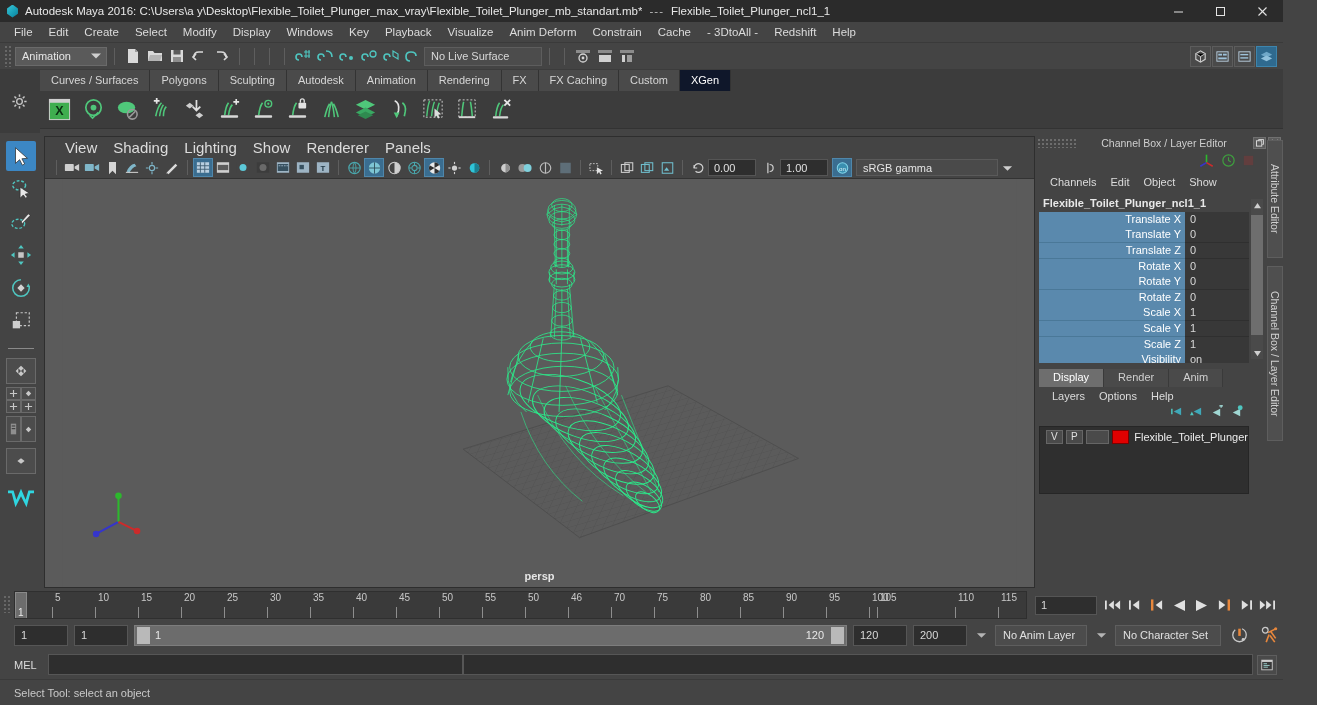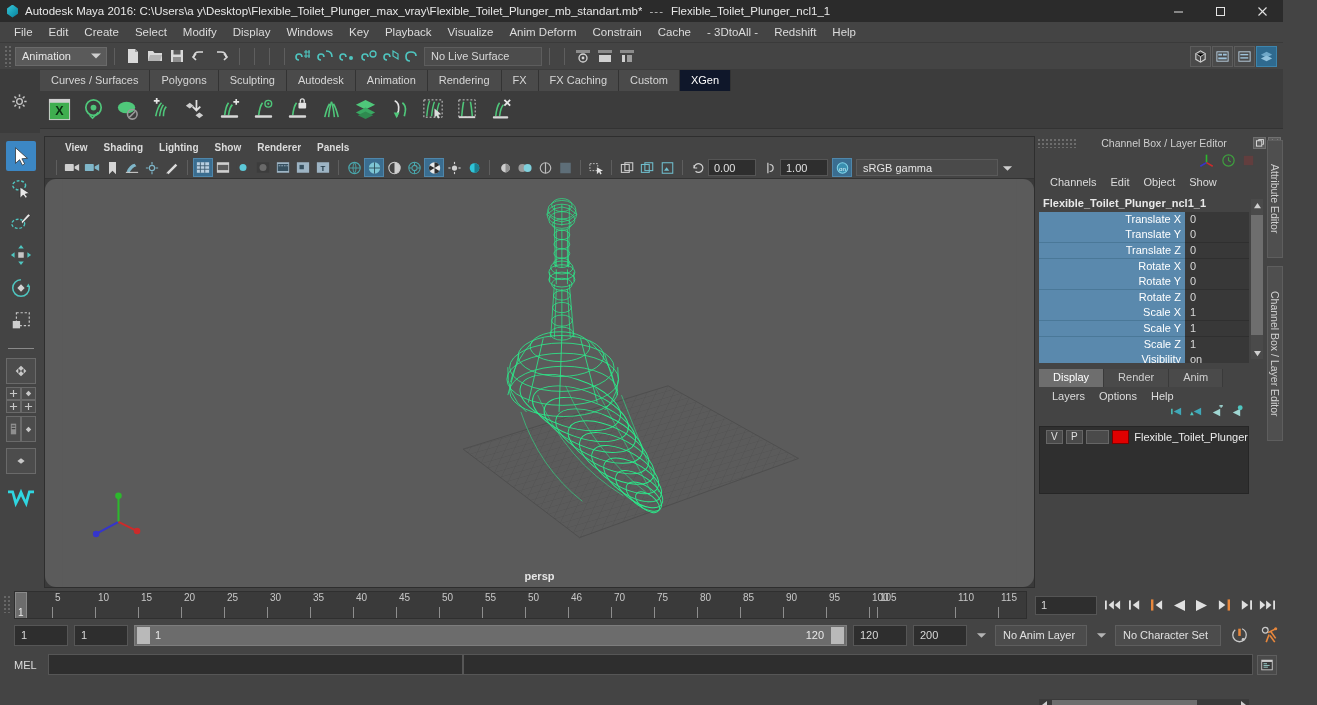--- a/index.html
+++ b/index.html
@@ -115,38 +115,38 @@
   }
   .tool-grid2 { display:grid; grid-template-columns:15px 15px; grid-template-rows:13px 13px; width:30px;height:26px;}
   .tool-grid2 div { border:1px solid #6a6a6a; background:#4c4c4c; display:flex;align-items:center;justify-content:center;}
 
   
   .viewport-panel {
     position:absolute; left:44px; top:136px; right:248px; bottom:117px;
     background:#3a3a3a; border:1px solid #2e2e2e;
   }
   .vp-menubar { height:20px; background:#444444; display:flex; align-items:center; padding-left:12px; }
-  .vp-menu { padding:1px 8px; font-size:10px; color:#dcdcdc;font-weight:bold; }
+  .vp-menu { padding:1px 8px; font-size:15px; color:#dcdcdc; }
   .vp-toolbar { height:22px; background:#444444; display:flex; align-items:center; padding-left:6px; border-bottom:1px solid #333;}
   .vp-ico { width:20px;height:19px; display:flex;align-items:center;justify-content:center; flex:0 0 auto;}
   .vp-ico.on { background:#3a6d90; border:1px solid #4f87ab; }
   .vp-sep { width:1px;height:15px;background:#5e5e5e;margin:0 5px; flex:0 0 auto;}
   .vp-num {
     width:48px;height:17px;background:#2e2e2e;border:1px solid #555;
     display:flex;align-items:center;padding-left:5px;font-size:11px;color:#e0e0e0;flex:0 0 auto;
   }
   .vp-gamma {
     width:142px;height:17px;background:#4a4a4a;border:1px solid #5a5a5a;
     display:flex;align-items:center;padding-left:6px;font-size:11px;color:#e4e4e4;flex:0 0 auto;
   }
   .vp-gamma-arrow {
     width:18px;height:17px;display:flex;align-items:center;justify-content:center;flex:0 0 auto;
   }
   .vp-canvas {
-    position:absolute; left:0; right:0; top:42px; bottom:0; background:#5b5b5b; overflow:hidden;border-radius:11px;
+    position:absolute; left:0; right:0; top:42px; bottom:0; background:#5b5b5b; overflow:hidden;
   }
   .vp-label {
     position:absolute; left:0; right:0; bottom:5px; text-align:center;
     font-size:11px; font-weight:bold; color:#e6e6e6;
   }
 
   
   .rightdock {
     position:absolute; right:0; top:136px; width:248px; bottom:117px; background:#444444;
   }
@@ -1382,14 +1382,17 @@
     <div class="mel-output"></div>
     <div class="mel-btn">
       <svg width="14" height="14" viewBox="0 0 16 16">
           <rect x="1.5" y="2" width="13" height="12" fill="#cfcfcf"></rect>
           <rect x="2.5" y="4.5" width="11" height="8.5" fill="#3a3a3a"></rect>
           <path d="M4 6.5h4M4 8.5h7M4 10.5h5" stroke="#9fd6d2" stroke-width="1"></path>
         </svg>
     </div>
   </div>
 
+  <div class="helpline">
+    <span class="txt">Select Tool: select an object</span>
+  </div>
 
 </div>
 
 </body></html>

